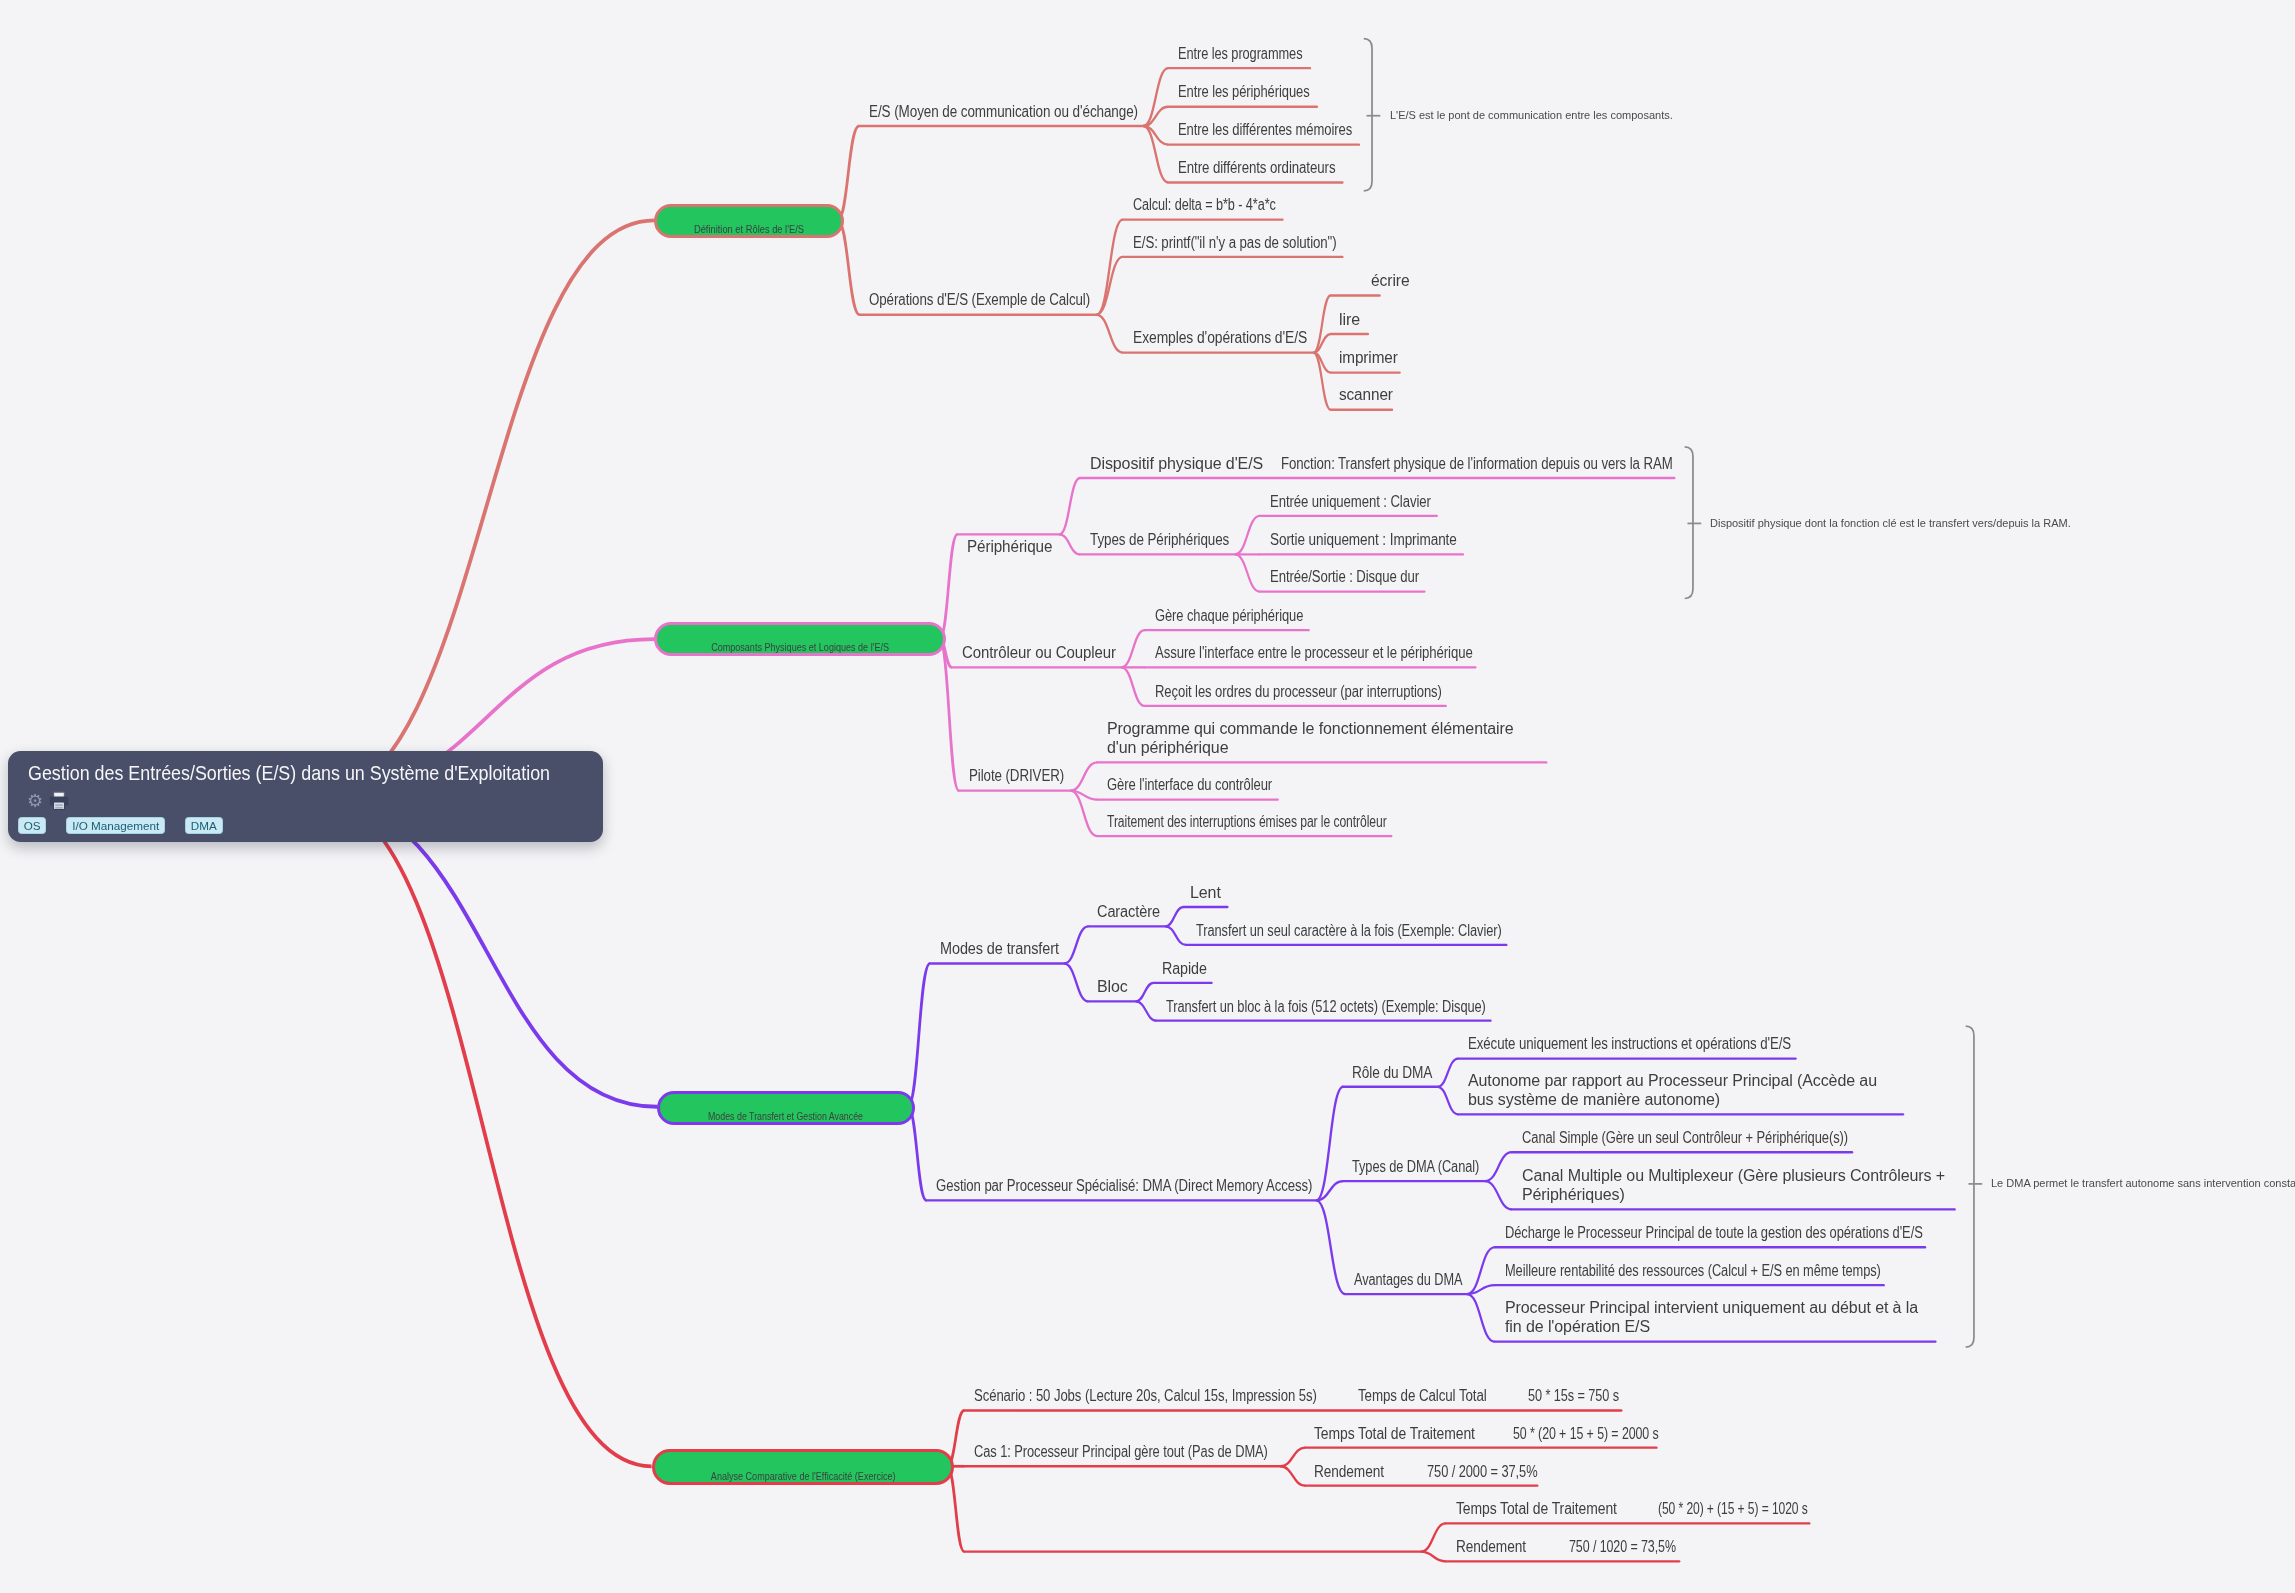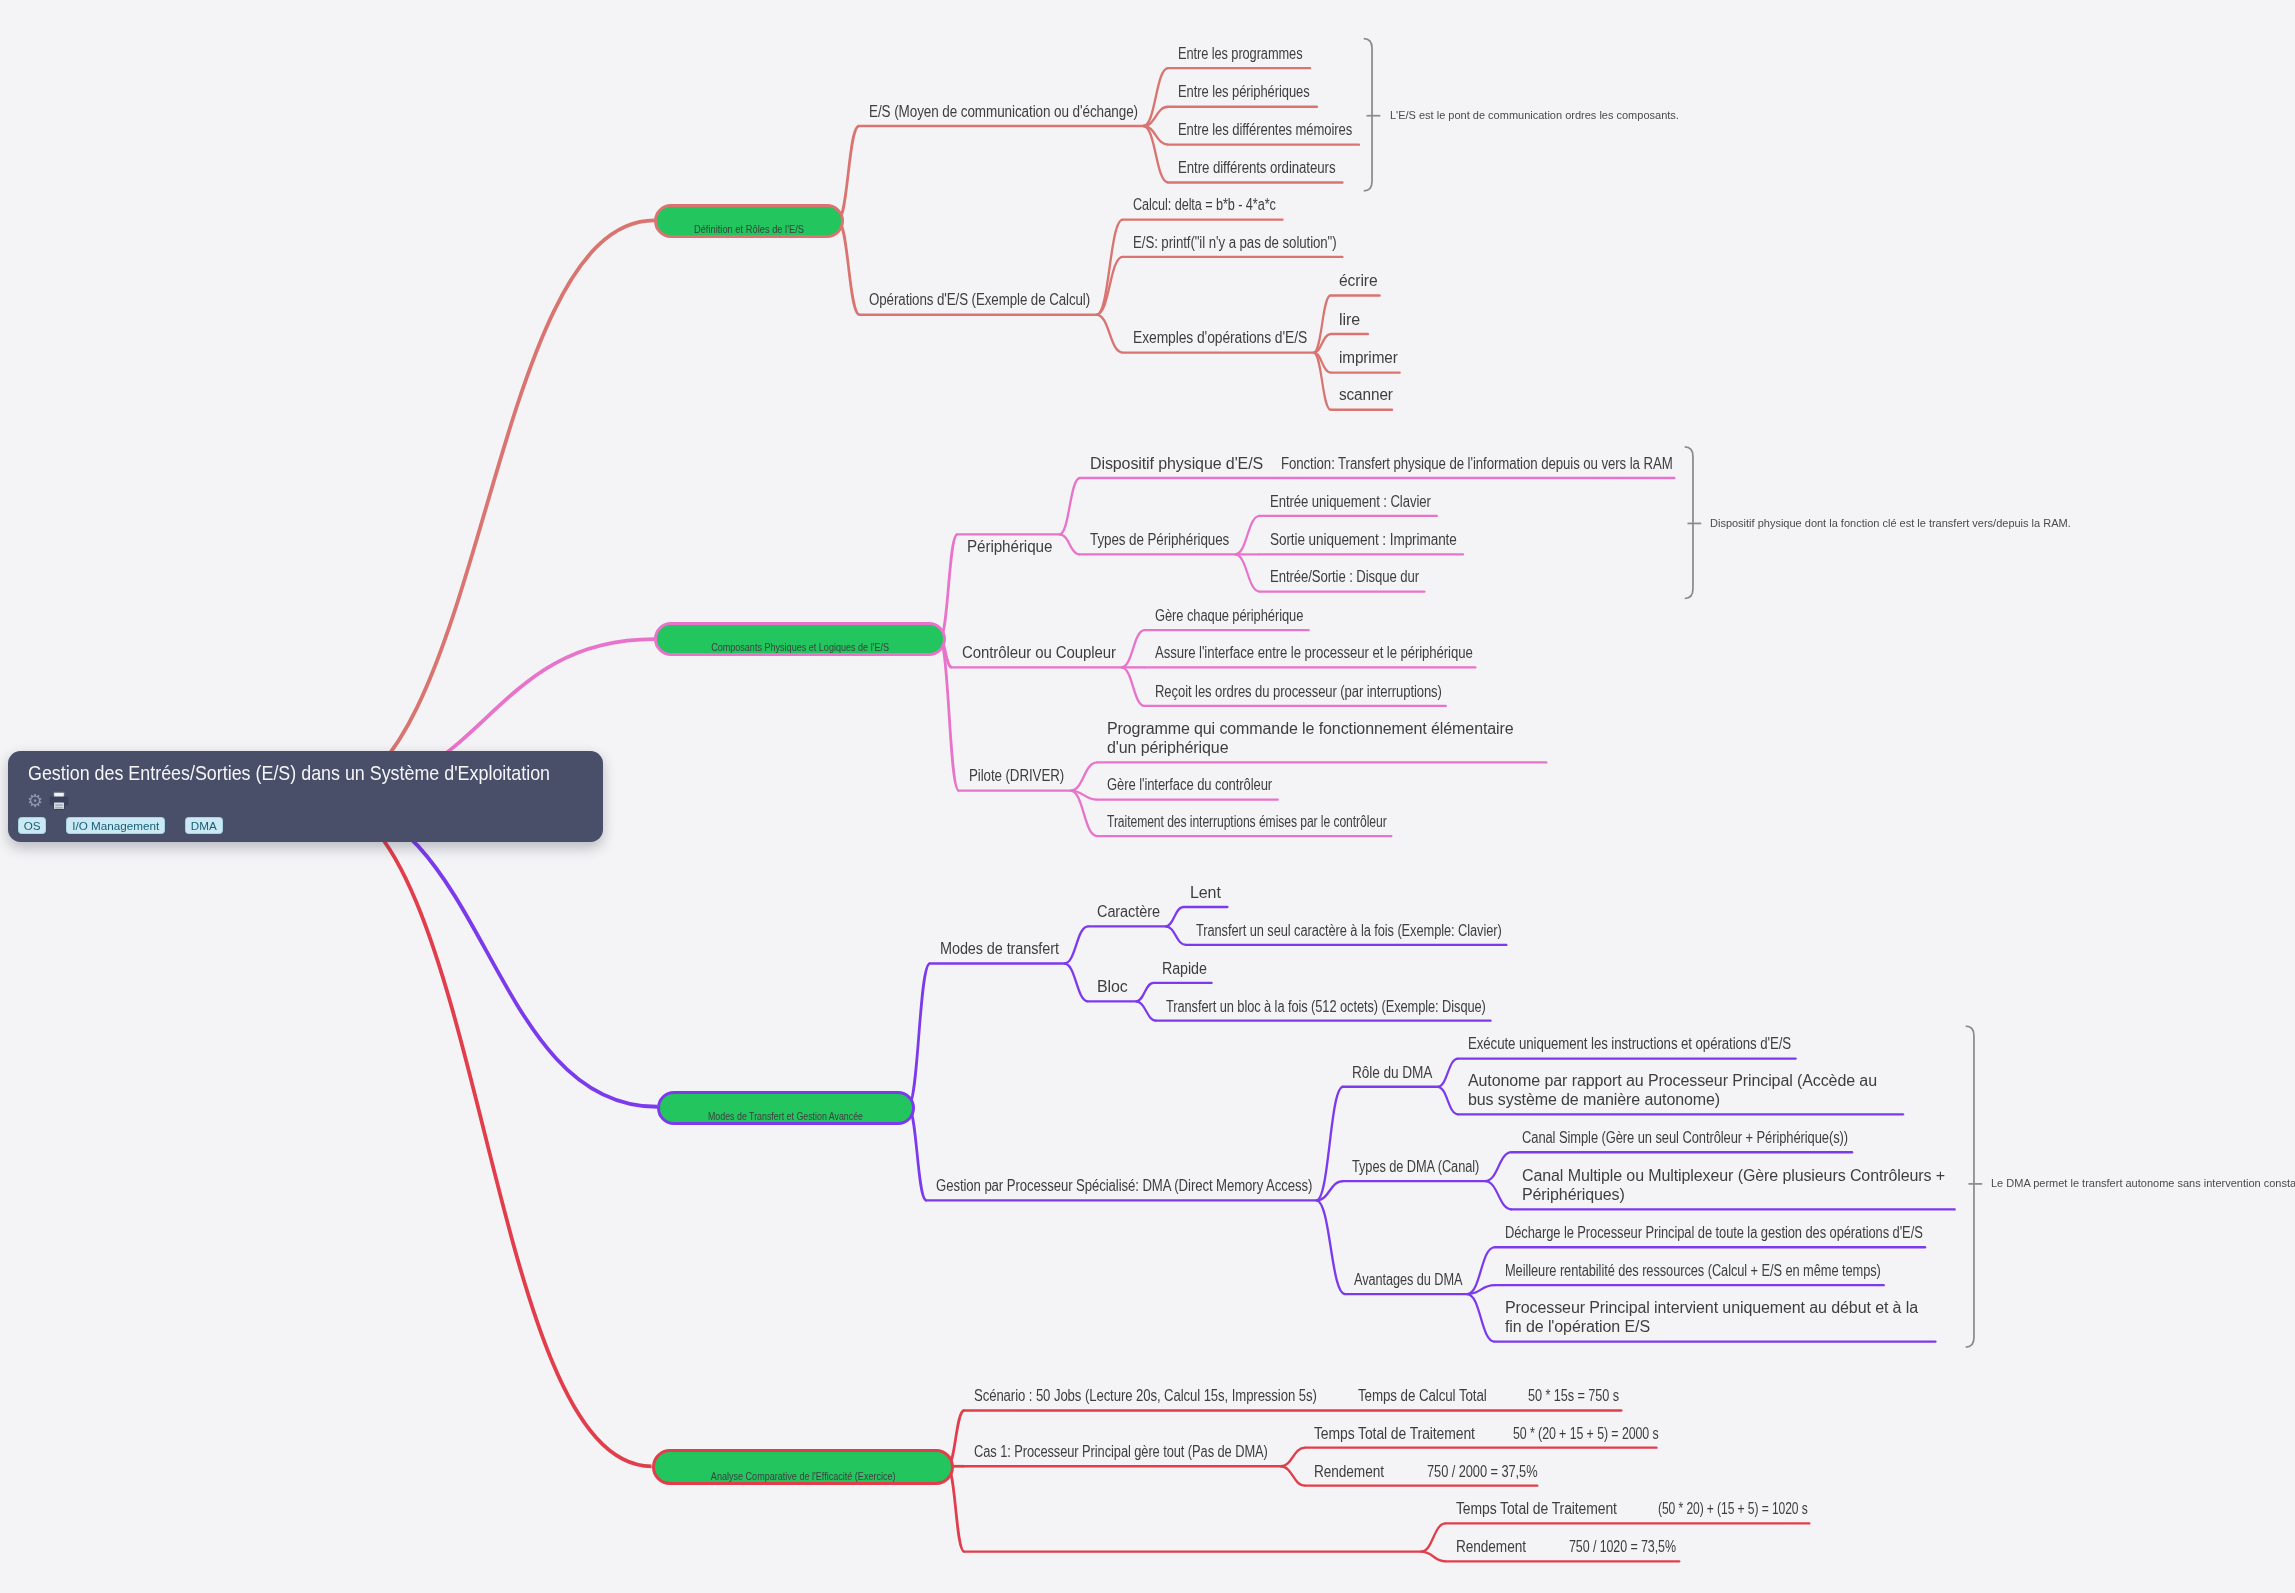--- a/index.html
+++ b/index.html
@@ -173,21 +173,21 @@
 
   <div class="lbl" style="left:869px;top:103px;width:265px"><span style="transform: scaleX(0.843);">E/S (Moyen de communication ou d'échange)</span></div>
   <div class="lbl" style="left:1178px;top:45px;width:123px"><span style="transform: scaleX(0.801);">Entre les programmes</span></div>
   <div class="lbl" style="left:1178px;top:83px;width:130px"><span style="transform: scaleX(0.811);">Entre les périphériques</span></div>
   <div class="lbl" style="left:1178px;top:121px;width:172px"><span style="transform: scaleX(0.815);">Entre les différentes mémoires</span></div>
   <div class="lbl" style="left:1178px;top:159px;width:155px"><span style="transform: scaleX(0.829);">Entre différents ordinateurs</span></div>
   <div class="lbl" style="left:869px;top:291px;width:218px"><span style="transform: scaleX(0.833);">Opérations d'E/S (Exemple de Calcul)</span></div>
   <div class="lbl" style="left:1133px;top:196px;width:141px"><span style="transform: scaleX(0.793);">Calcul: delta = b*b - 4*a*c</span></div>
   <div class="lbl" style="left:1133px;top:234px;width:200px"><span style="transform: scaleX(0.83);">E/S: printf("il n'y a pas de solution")</span></div>
   <div class="lbl" style="left:1133px;top:329px;width:172px"><span style="transform: scaleX(0.867);">Exemples d'opérations d'E/S</span></div>
-  <div class="lbl" style="left:1339px;top:272px;width:38px"><span style="transform: scaleX(0.977);">écrire</span></div>
+  <div class="lbl" style="left:1339px;top:272px;width:38px"><span style="transform: scaleX(0.977); margin-left: 32px;">écrire</span></div>
   <div class="lbl" style="left:1339px;top:311px;width:30px"><span>lire</span></div>
   <div class="lbl" style="left:1339px;top:349px;width:58px"><span style="transform: scaleX(0.956);">imprimer</span></div>
   <div class="lbl" style="left:1339px;top:386px;width:53px"><span style="transform: scaleX(0.957);">scanner</span></div>
 
   <div class="lbl" style="left:967px;top:538px;width:84px"><span style="transform: scaleX(0.953);">Périphérique</span></div>
   <div class="lbl" style="left:1090px;top:455px;width:180px"><span>Dispositif physique d'E/S</span></div>
   <div class="lbl" style="left:1281px;top:455px;width:386px"><span style="transform: scaleX(0.828);">Fonction: Transfert physique de l'information depuis ou vers la RAM</span></div>
   <div class="lbl" style="left:1090px;top:531px;width:137px"><span style="transform: scaleX(0.839);">Types de Périphériques</span></div>
   <div class="lbl" style="left:1270px;top:493px;width:158px"><span style="transform: scaleX(0.822);">Entrée uniquement : Clavier</span></div>
   <div class="lbl" style="left:1270px;top:531px;width:184px"><span style="transform: scaleX(0.848);">Sortie uniquement : Imprimante</span></div>
@@ -234,21 +234,21 @@
   <div class="lbl" style="left:974px;top:1443px;width:289px"><span style="transform: scaleX(0.805);">Cas 1: Processeur Principal gère tout (Pas de DMA)</span></div>
   <div class="lbl" style="left:1314px;top:1425px;width:158px"><span style="transform: scaleX(0.87);">Temps Total de Traitement</span></div>
   <div class="lbl" style="left:1513px;top:1425px;width:143px"><span style="transform: scaleX(0.774);">50 * (20 + 15 + 5) = 2000 s</span></div>
   <div class="lbl" style="left:1314px;top:1463px;width:69px"><span style="transform: scaleX(0.854);">Rendement</span></div>
   <div class="lbl" style="left:1427px;top:1463px;width:109px"><span style="transform: scaleX(0.804);">750 / 2000 = 37,5%</span></div>
   <div class="lbl" style="left:1456px;top:1500px;width:158px"><span style="transform: scaleX(0.87);">Temps Total de Traitement</span></div>
   <div class="lbl" style="left:1658px;top:1500px;width:147px"><span style="transform: scaleX(0.754);">(50 * 20) + (15 + 5) = 1020 s</span></div>
   <div class="lbl" style="left:1456px;top:1538px;width:69px"><span style="transform: scaleX(0.854);">Rendement</span></div>
   <div class="lbl" style="left:1569px;top:1538px;width:105px"><span style="transform: scaleX(0.778);">750 / 1020 = 73,5%</span></div>
 
-  <div class="note" style="left:1390px;top:109px"><span>L'E/S est le pont de communication ordres les composants.</span></div>
+  <div class="note" style="left:1390px;top:109px"><span>L'E/S est le pont de communication entre les composants.</span></div>
   <div class="note" style="left:1710px;top:517px"><span>Dispositif physique dont la fonction clé est le transfert vers/depuis la RAM.</span></div>
   <div class="note" style="left:1991px;top:1177px"><span>Le DMA permet le transfert autonome sans intervention consta</span></div>
 
   <div class="root">
     <div class="root-title"><span style="transform: scaleX(0.864);">Gestion des Entrées/Sorties (E/S) dans un Système d'Exploitation</span></div>
     <div class="root-icons">
       <span class="gear">⚙</span>
       <svg width="22" height="20.7" viewBox="0 0 32 30">
         <rect x="8" y="1.5" width="16" height="8" rx="1" fill="#f2f2f5" stroke="#5d6378" stroke-width="2"></rect>
         <rect x="2.5" y="8" width="27" height="13" rx="2.5" fill="#39415c"></rect>

